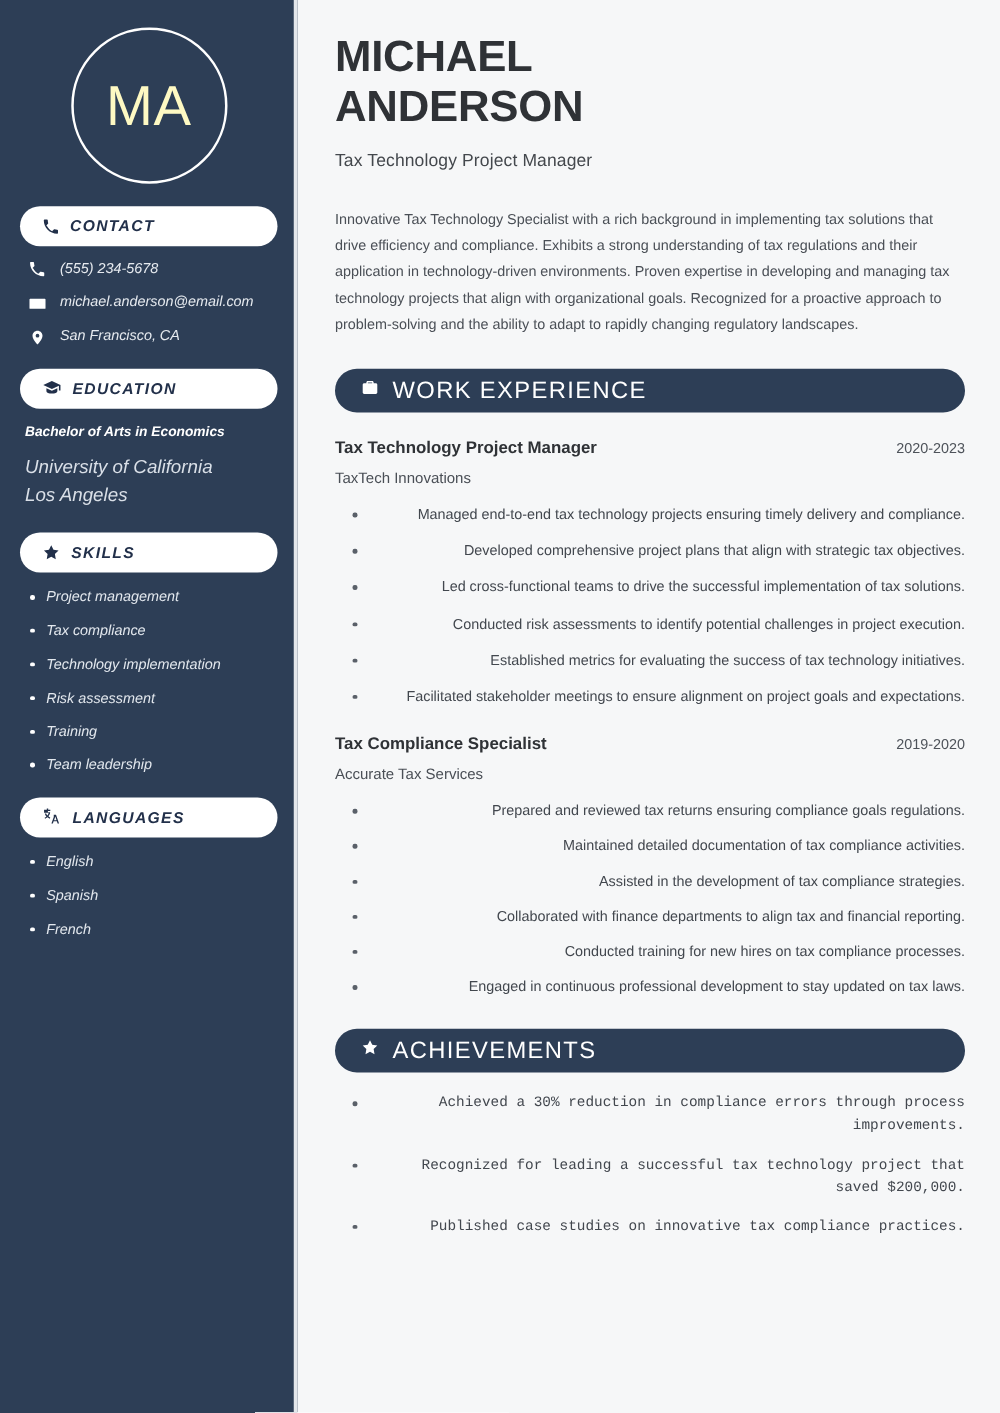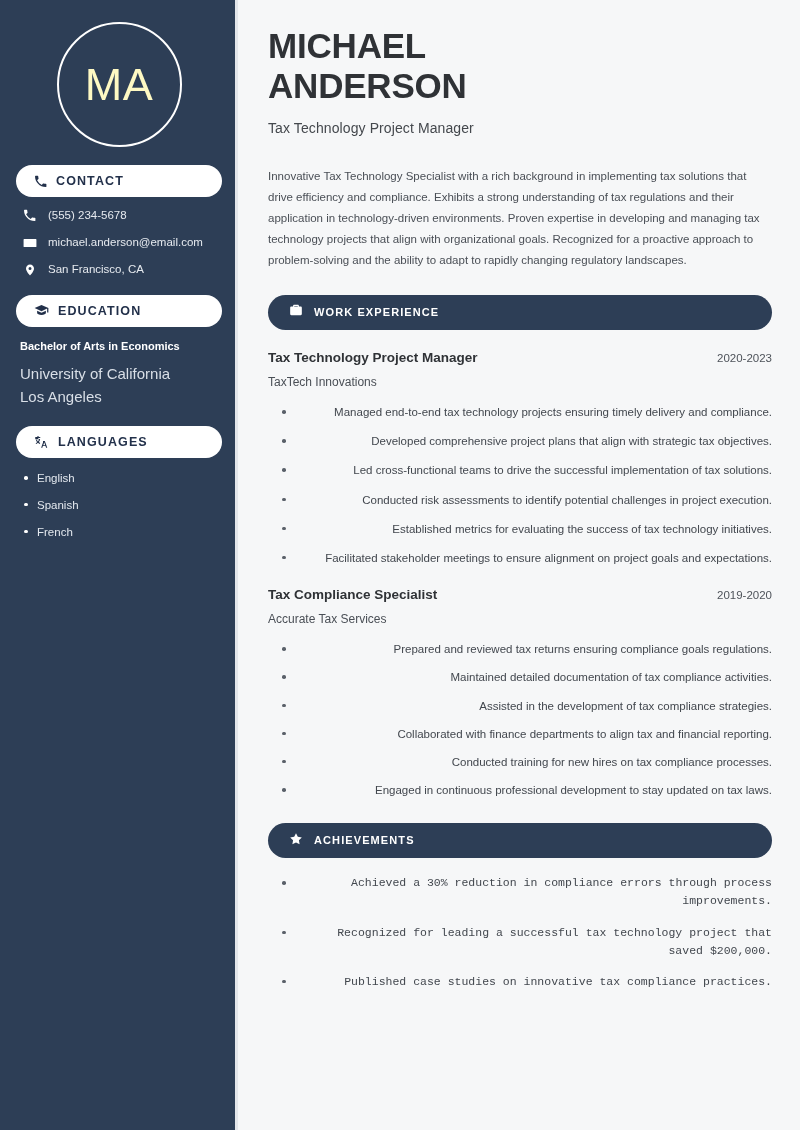--- a/index.html
+++ b/index.html
@@ -77,21 +77,21 @@
   }
   .pill .pill-label {
     font-size: 12.5px;
     font-weight: bold;
     letter-spacing: 1.1px;
     text-transform: uppercase;
     line-height: 1;
   }
   .pill svg { display: block; }
 
-  .sb-section { margin-top: 18px; }
+  .sb-section { margin-top: 18px; font-style: italic; }
   .sb-section.first { margin-top: 8px; }
 
   .contact-list {
     list-style: none;
     margin: 12px 0 0 0;
     padding: 0;
   }
   .contact-list li {
     display: flex;
     align-items: center;
@@ -178,22 +178,22 @@
     border-radius: 999px;
     height: 35px;
     display: flex;
     align-items: center;
     gap: 11px;
     padding: 0 21px;
     box-sizing: border-box;
     margin-top: 24px;
   }
   .section-bar .bar-label {
-    font-size: 11px;
-    font-weight: bold;
+    font-size: 19px;
+    font-weight: normal;
     letter-spacing: 1.1px;
     text-transform: uppercase;
     line-height: 1;
   }
 
   .job { margin-top: 20px; }
   .job-head {
     display: flex;
     align-items: baseline;
     justify-content: space-between;
@@ -304,20 +304,38 @@
         </span>
         <span class="pill-label">EDUCATION</span>
       </div>
       <div class="edu-block">
         <div class="edu-degree">Bachelor of Arts in Economics</div>
         <div class="edu-school">University of California</div>
         <div class="edu-location">Los Angeles</div>
       </div>
     </div>
 
+    <div class="sb-section">
+      <div class="pill">
+        <span>
+          <svg width="14" height="14" viewBox="0 0 24 24" fill="#22304a">
+              <path d="M12 2l3.1 6.3 6.9 1-5 4.9 1.2 6.9L12 17.8 5.8 21.1 7 14.2 2 9.3l6.9-1L12 2z"></path>
+            </svg>
+        </span>
+        <span class="pill-label">SKILLS</span>
+      </div>
+      <ul class="bullet-list">
+        <li>Project management</li>
+        <li>Tax compliance</li>
+        <li>Technology implementation</li>
+        <li>Risk assessment</li>
+        <li>Training</li>
+        <li>Team leadership</li>
+      </ul>
+    </div>
 
     <div class="sb-section">
       <div class="pill">
         <span>
           <svg width="15" height="15" viewBox="0 0 24 24" fill="#22304a">
               <path d="M2 3h8v1.6H6.9v1.6h2.9c-.2 2-1 3.7-2.2 5.1.7.6 1.5 1.1 2.3 1.4l-.6 1.6c-1.1-.4-2.1-1-3-1.8-.9.8-1.9 1.4-3 1.8L2.7 13c.9-.3 1.6-.8 2.3-1.4C4 10.4 3.3 9.1 3 7.6h1.7c.3 1 .8 1.9 1.5 2.7.9-1 1.5-2.3 1.7-3.7H2V3zm5.3 0H5.5V1.4h1.8V3z"></path>
               <path d="M14.4 9.4h2.9l3.9 11h-1.9l-.9-2.7h-4.2l-.9 2.7h-1.9l3-8.4.0 0 0 0zm.4 6.8h3.1l-1.5-4.6-1.6 4.6z"></path>
             </svg>
         </span>
         <span class="pill-label">LANGUAGES</span>

